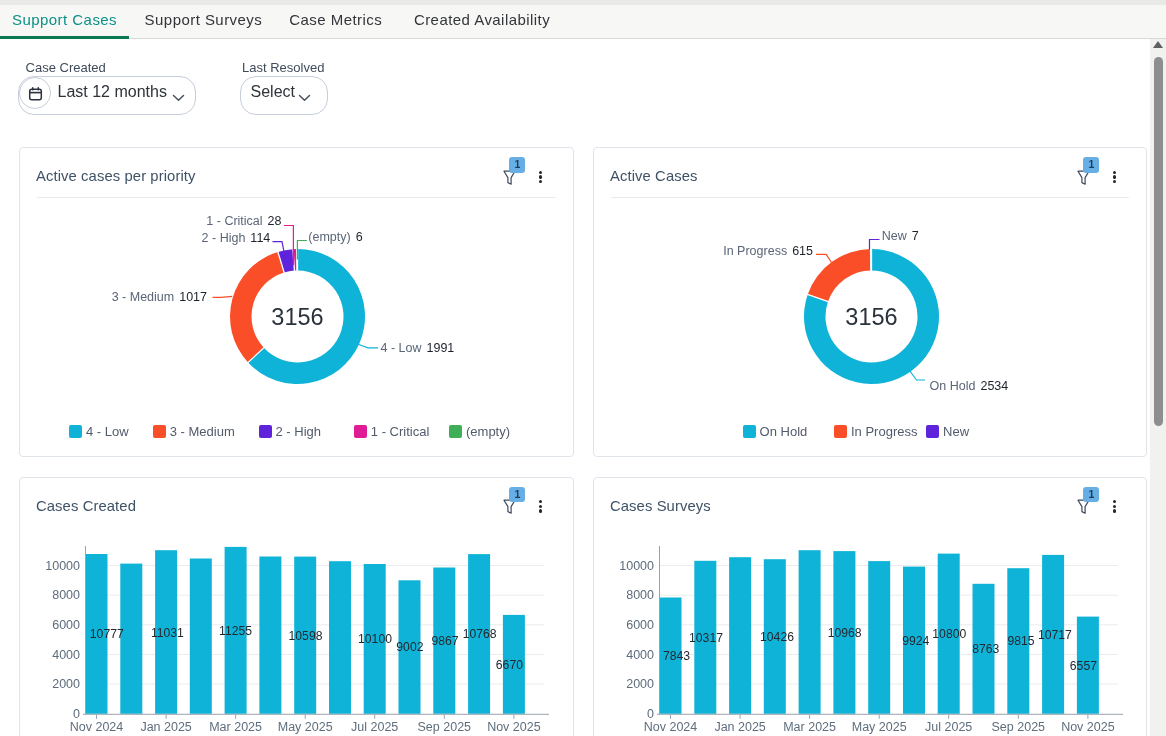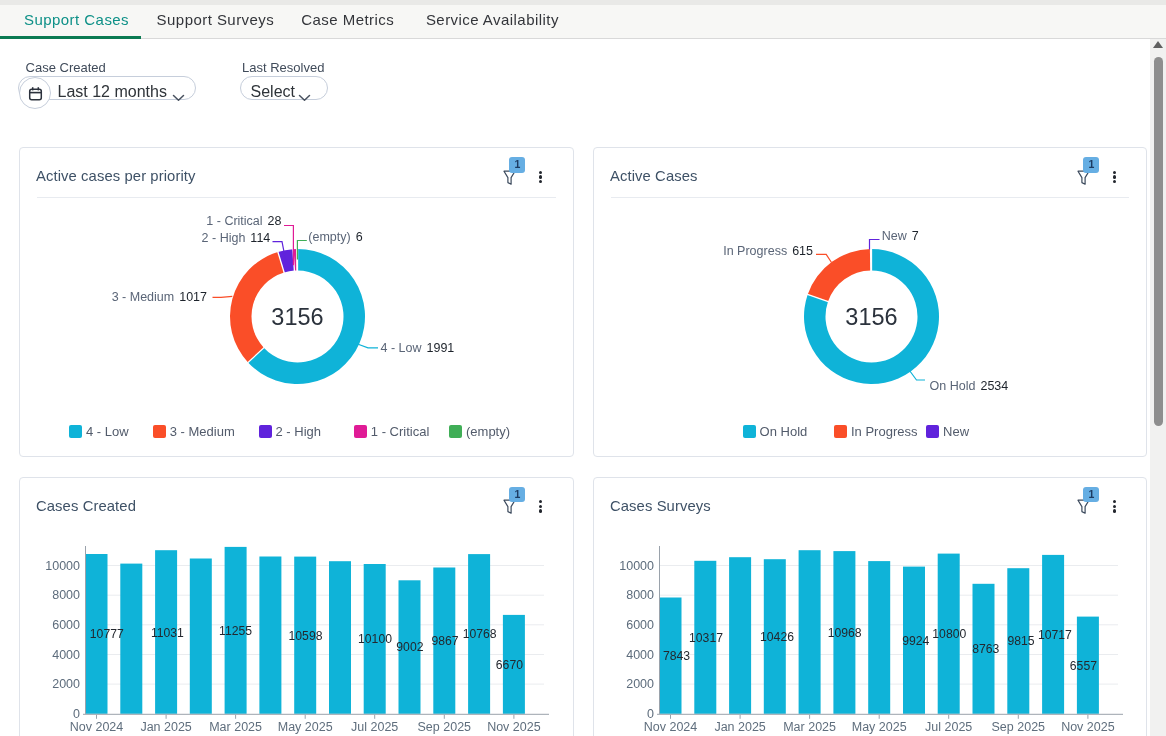--- a/index.html
+++ b/index.html
@@ -1,21 +1,21 @@
 <!DOCTYPE html>
 <html><head><meta charset="utf-8"><style>
 * {margin:0;padding:0;box-sizing:border-box}
 html,body {width:1166px;height:736px;overflow:hidden;background:#fff;
  font-family:"Liberation Sans",sans-serif;-webkit-font-smoothing:antialiased}
 #topstrip {position:absolute;left:0;top:0;width:1166px;height:5px;background:#e9e9e7}
 #tabbar {position:absolute;left:0;top:5px;width:1166px;height:34px;background:#f7f7f5;border-bottom:1px solid #d9d9d9}
-.tab {position:absolute;top:0;height:34px;line-height:30px;padding:0 24px;font-size:15px;letter-spacing:.45px;color:#33353a}
+.tab {position:absolute;top:0;height:34px;line-height:30px;padding:0 12px;font-size:15px;letter-spacing:.45px;color:#33353a}
 .tab.act {color:#0d9087;border-bottom:3px solid #0b7a52;font-weight:400;padding-right:12px}
 .flabel {position:absolute;font-size:13px;color:#404b5a}
-.pill {position:absolute;height:24px;border:1px solid #c6cedb;border-radius:16px;background:#fff}
+.pill {position:absolute;height:39px;border:1px solid #c6cedb;border-radius:16px;background:#fff}
 .pill .txt {position:absolute;font-size:15.5px;color:#2e3338;top:6px}
 .circ {position:absolute;left:0px;top:-0.5px;width:32px;height:32px;border:1px solid #c6cedb;border-radius:50%;background:#fff;display:flex;align-items:center;justify-content:center}
 .card {position:absolute;background:#fff;border:1px solid #dfe3ea;border-radius:4px}
 .ctitle {position:absolute;left:16px;top:20px;font-size:14.8px;font-weight:normal;color:#3e5166;letter-spacing:.1px}
 .cdiv {position:absolute;left:17px;right:17px;top:49px;height:1px;background:#e8ebf0}
 .funnel {position:absolute;left:482.5px;top:21.5px}
 .badge {position:absolute;left:489.3px;top:9px;width:16px;height:15.5px;background:#66aee3;border-radius:3px;
  font-size:10.5px;font-weight:bold;color:#1d3c63;text-align:center;line-height:15.5px}
 .kebab {position:absolute;left:519px;top:22.5px;width:4px}
 .kebab i {display:block;width:3.4px;height:3.4px;border-radius:50%;background:#23272e;margin-bottom:1.3px}
@@ -25,21 +25,21 @@
 #sbar {position:absolute;right:0;top:39px;width:16px;height:697px;background:#f1f1f0}
 #sthumb {position:absolute;right:3.5px;top:18px;width:8.5px;height:369px;background:#8e8e8e;border-radius:4.5px}
 #sarrow {position:absolute;right:3px;top:2px;width:0;height:0;border-left:5px solid transparent;border-right:5px solid transparent;border-bottom:7px solid #606060}
 </style></head>
 <body>
 <div id="topstrip"></div>
 <div id="tabbar">
  <div class="tab act" style="left:0">Support Cases</div>
  <div class="tab" style="left:277.3px">Case Metrics</div>
  <div class="tab" style="left:132.6px">Support Surveys</div>
- <div class="tab" style="left:401.9px">Service Availability</div>
+ <div class="tab" style="left:401.9px">Created Availability</div>
 </div>
 <div class="flabel" style="left:25.6px;top:60px">Case Created</div>
 <div class="flabel" style="left:242px;top:60px">Last Resolved</div>
 <div class="pill" style="left:18px;top:76px;width:177.5px">
  <div class="circ">
       <svg width="15" height="16" viewBox="0 0 15 16" style="margin-top:2px">
         <rect x="1.7" y="3.2" width="11.6" height="10.6" rx="2" fill="none" stroke="#2b313c" stroke-width="1.5"></rect>
         <line x1="4.7" y1="1.2" x2="4.7" y2="4.4" stroke="#2b313c" stroke-width="1.5"></line>
         <line x1="10.3" y1="1.2" x2="10.3" y2="4.4" stroke="#2b313c" stroke-width="1.5"></line>
         <line x1="2" y1="6.6" x2="13" y2="6.6" stroke="#2b313c" stroke-width="1.6"></line>

